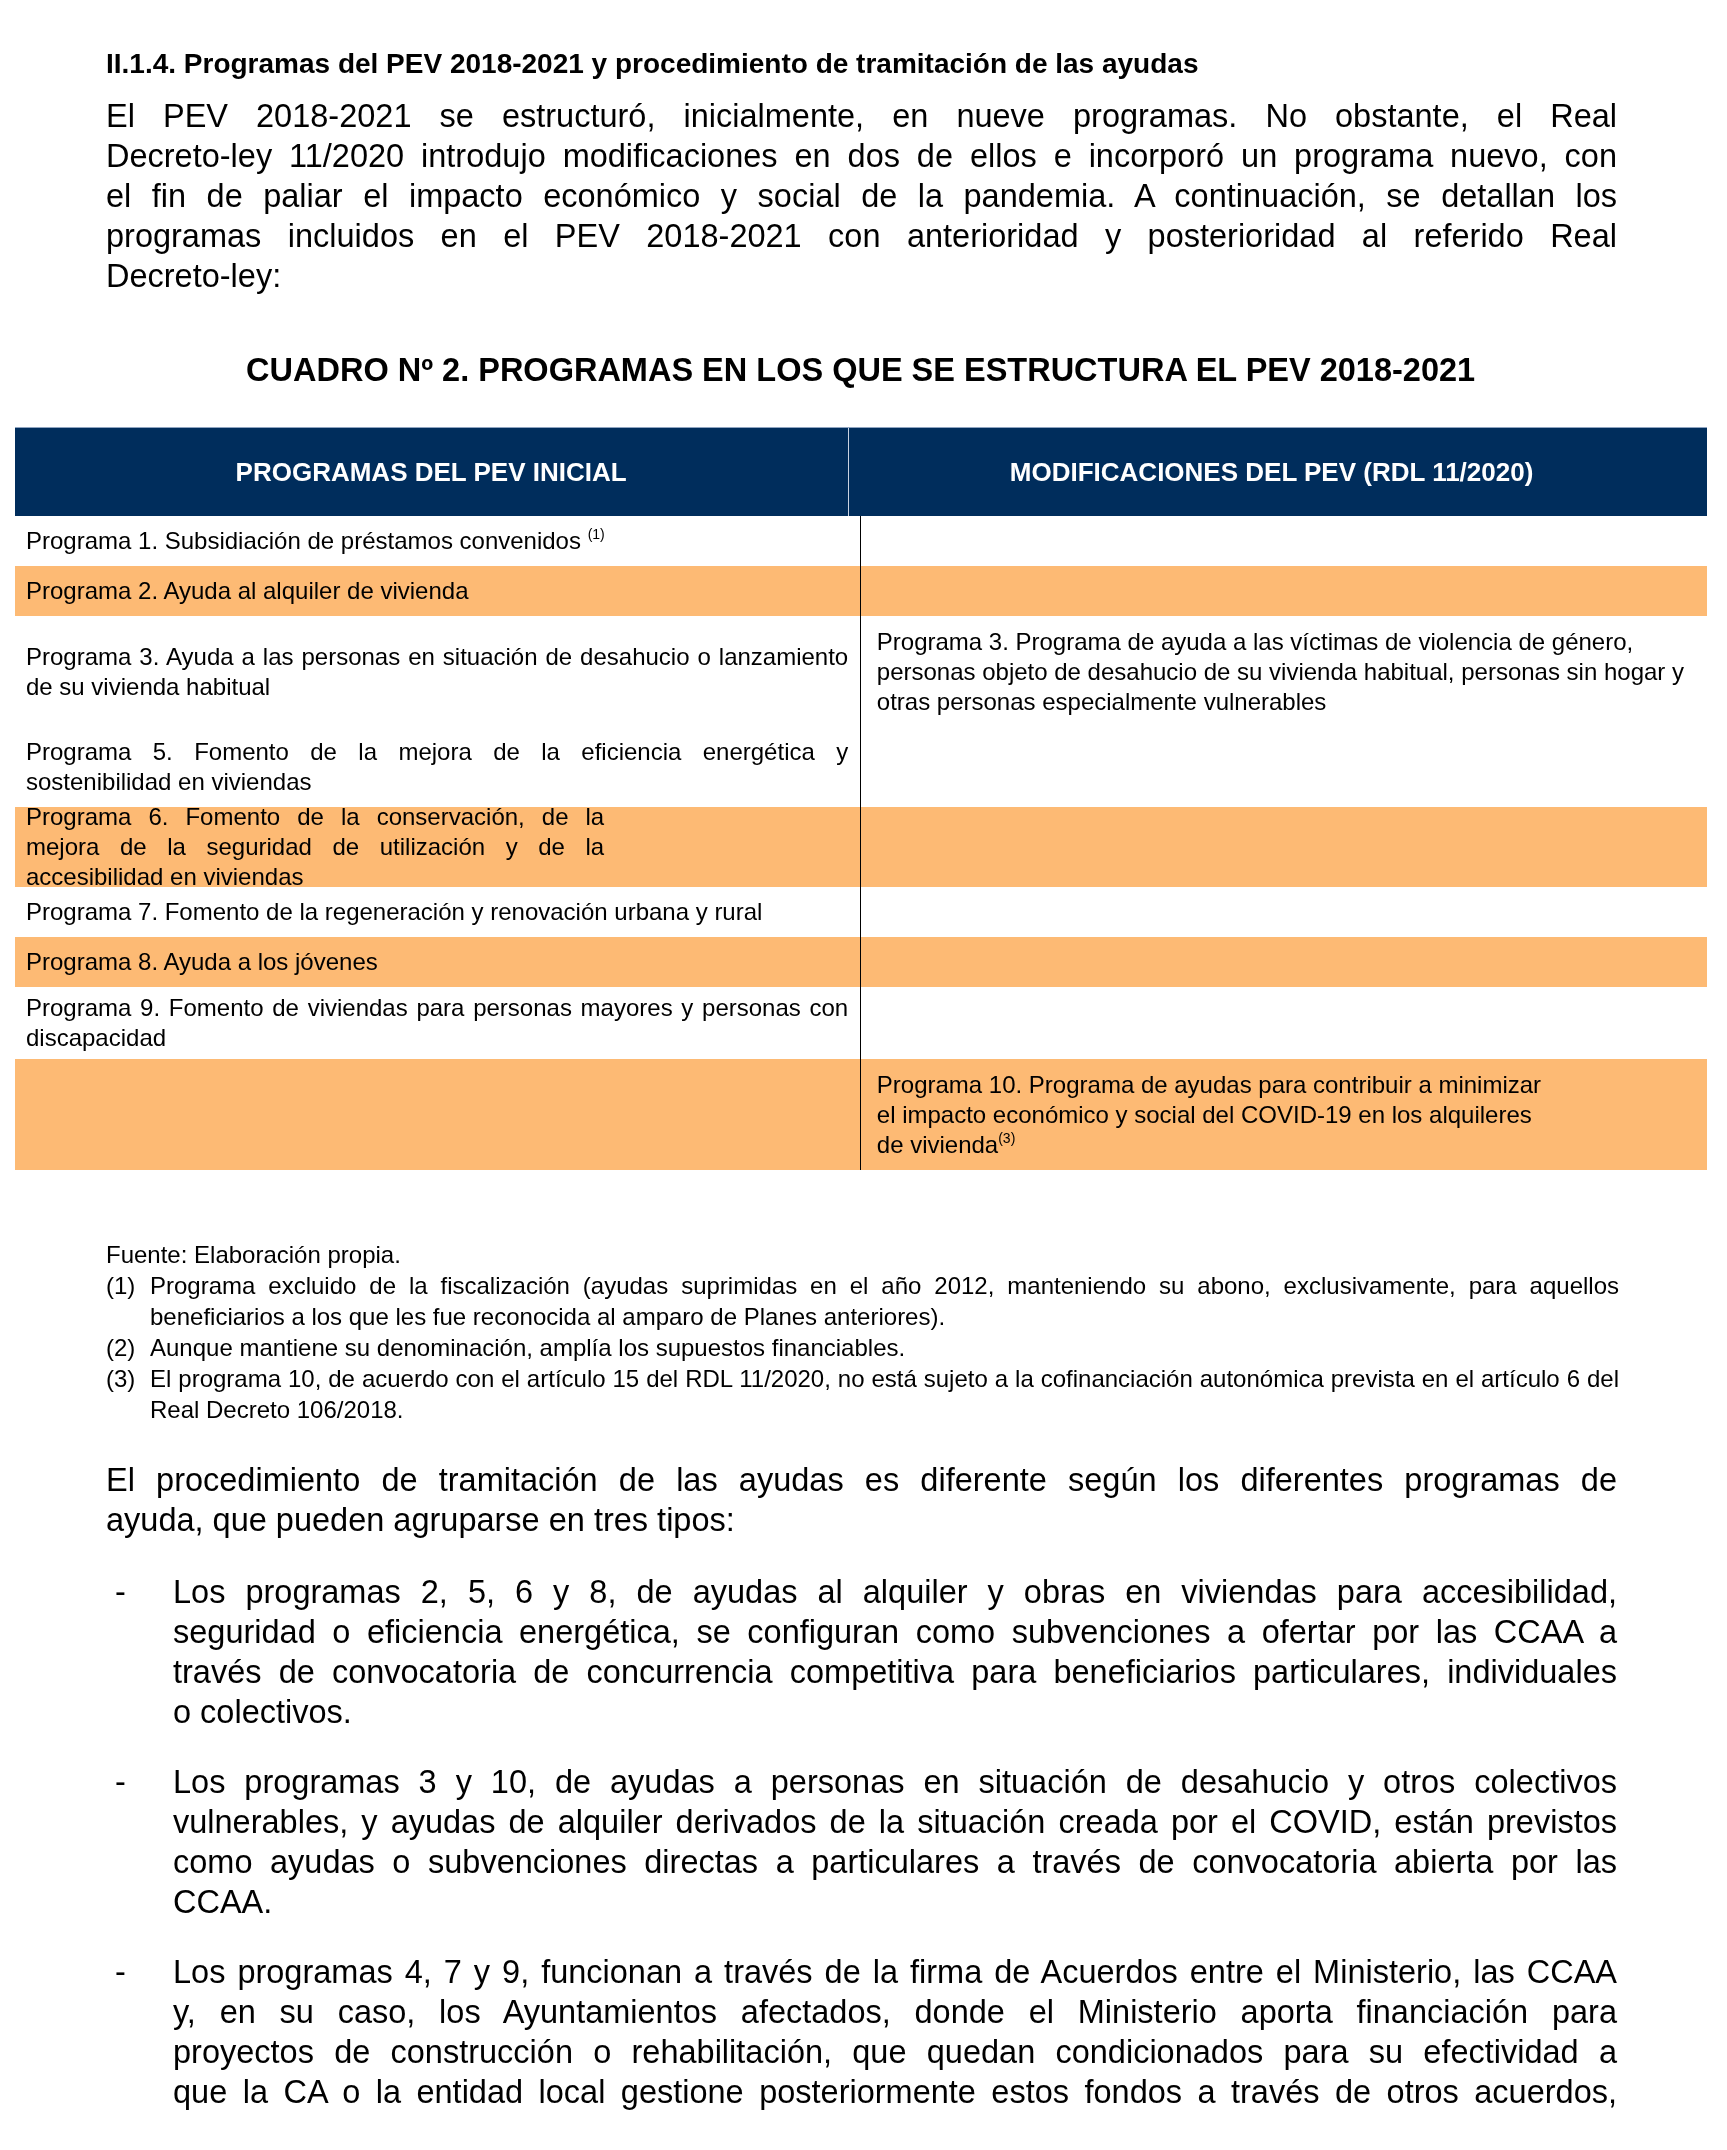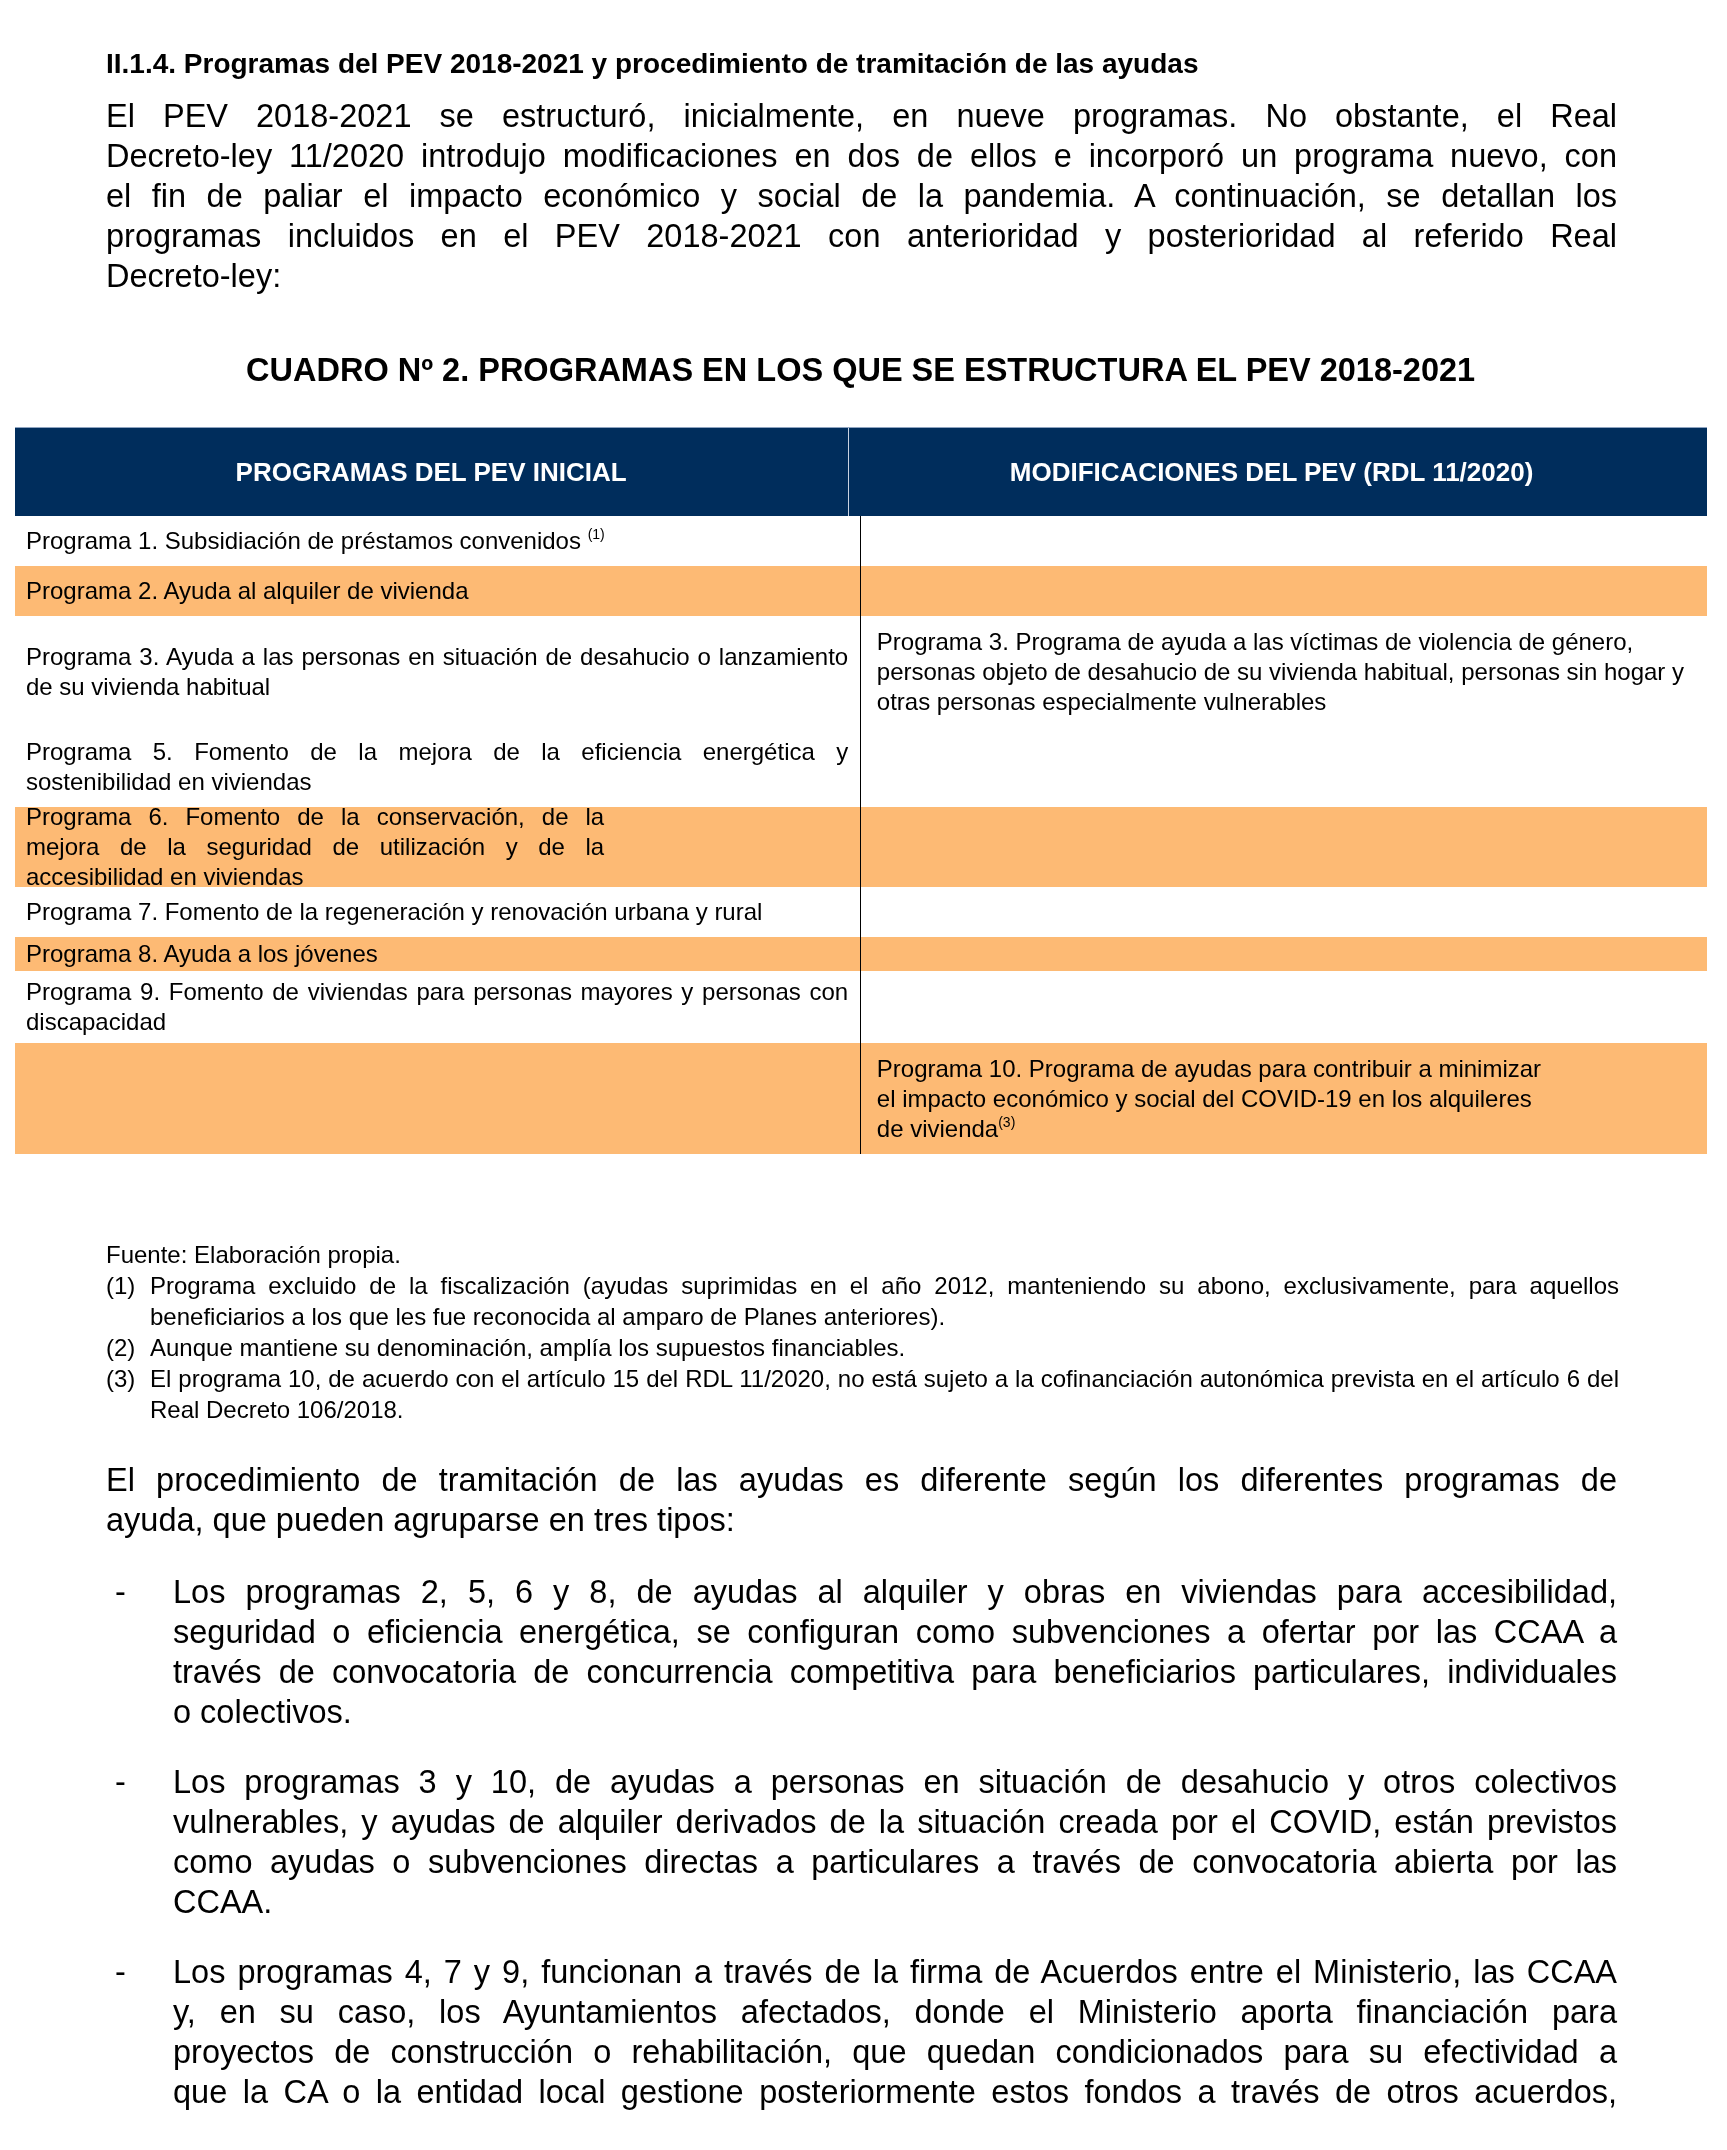--- a/index.html
+++ b/index.html
@@ -95,21 +95,21 @@
     <div class="td c2"></div>
   </div>
 
   <div class="tr" style="height:50px;">
     <div class="td c1">
       <span class="txt">Programa 7. Fomento de la regeneración y renovación urbana y rural</span>
     </div>
     <div class="td c2"></div>
   </div>
 
-  <div class="tr alt" style="height:34px;">
+  <div class="tr alt" style="height:50px;">
     <div class="td c1">
       <span class="txt">Programa 8. Ayuda a los jóvenes</span>
     </div>
     <div class="td c2"></div>
   </div>
 
   <div class="tr" style="height:72px;">
     <div class="td c1">
       <span class="txt j">Programa 9. Fomento de viviendas para personas mayores y personas con discapacidad</span>
     </div>

